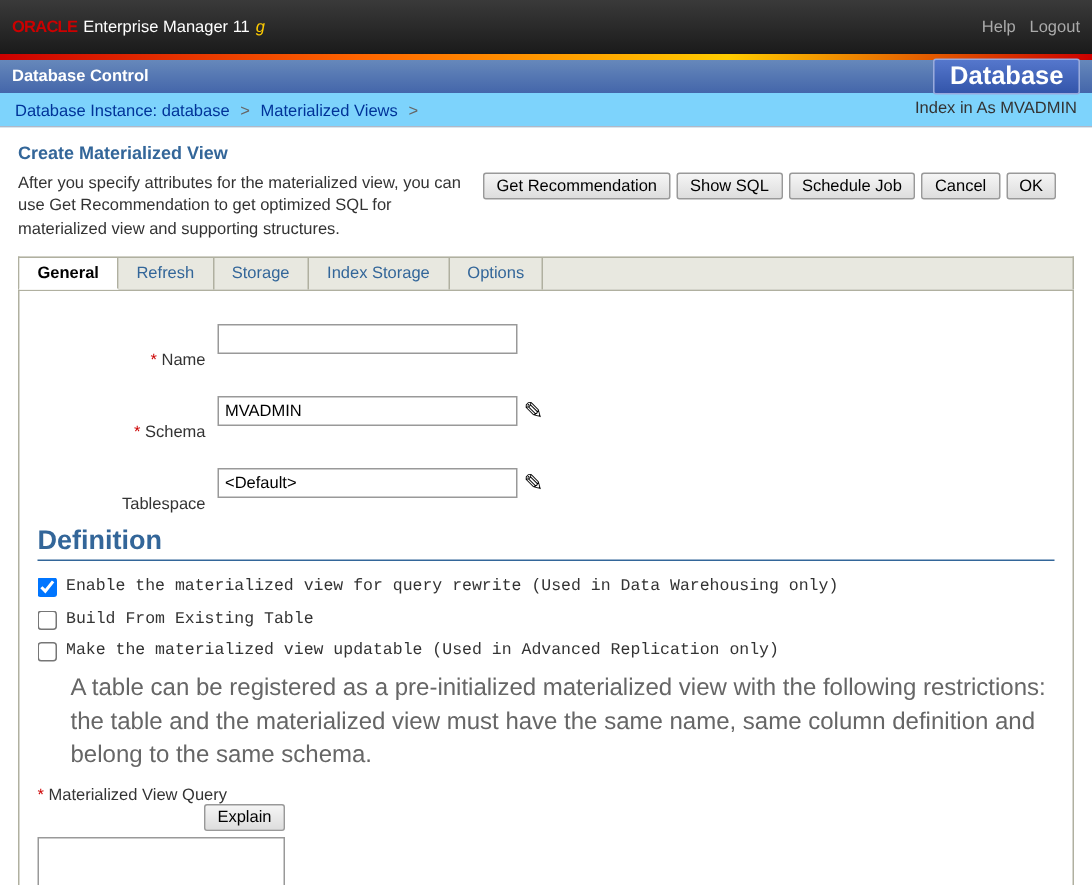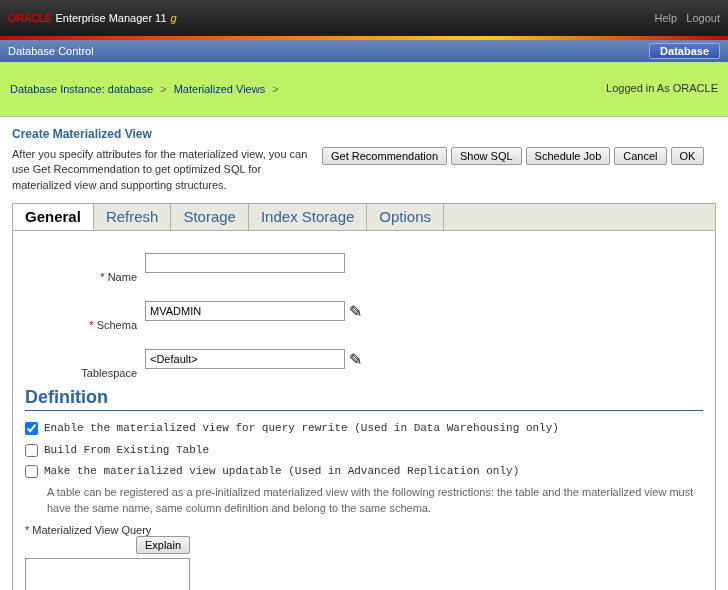--- a/index.html
+++ b/index.html
@@ -9,61 +9,61 @@
     .header { background: linear-gradient(to bottom, #3a3a3a, #1a1a1a); height: 36px; display: flex; align-items: center; justify-content: space-between; padding: 0 8px; }
     .header-left { display: flex; align-items: center; gap: 4px; }
     .oracle-logo { color: #cc0000; font-weight: bold; font-size: 11px; letter-spacing: -0.5px; }
     .oracle-logo span { color: #cc0000; }
     .em-title { color: #fff; font-size: 11px; }
     .em-version { color: #ffcc00; font-size: 11px; font-style: italic; }
     .header-right { display: flex; align-items: center; gap: 10px; }
     .header-links { color: #aaa; font-size: 11px; }
     .header-links a { color: #aaa; text-decoration: none; }
     .db-control-bar { background: linear-gradient(to bottom, #6688bb, #4466aa); padding: 2px 8px 2px 8px; display: flex; align-items: center; justify-content: space-between; height: 22px; }
-    .db-control-label { color: #fff; font-size: 11px; font-weight: normal; }
-    .db-badge { background: linear-gradient(to bottom, #5577cc, #3355aa); border: 1px solid #99aadd; color: #fff; font-size: 11px; font-weight: bold; padding: 1px 10px; border-radius: 2px; }
+    .db-control-label { color: #fff; font-size: 11px; font-weight: bold; }
+    .db-badge { background: linear-gradient(to bottom, #5577cc, #3355aa); border: 1px solid #99aadd; color: #fff; font-size: 17px; font-weight: bold; padding: 1px 10px; border-radius: 2px; }
 
     
-    .breadcrumb-bar { background: #bef264; padding: 20px 10px; border-bottom: 1px solid #b0b8c8; }
+    .breadcrumb-bar { background: #7dd3fc; padding: 4px 10px; border-bottom: 1px solid #b0b8c8; }
     .breadcrumb { font-size: 11px; color: #003399; }
     .breadcrumb a { color: #003399; text-decoration: none; }
     .breadcrumb span { color: #666; margin: 0 4px; }
     .breadcrumb-right { float: right; color: #333; font-size: 11px; }
 
     
     .page-content { background: #fff; margin: 0; padding: 10px 12px; }
     .page-title { font-size: 12px; color: #336699; font-weight: bold; margin-bottom: 6px; }
 
     
     .intro-row { display: flex; align-items: flex-start; justify-content: flex-start; margin-bottom: 10px; }
     .intro-text { font-size: 11px; color: #333; max-width: 310px; line-height: 1.4; }
     .action-buttons { display: flex; gap: 4px; flex-wrap: wrap; justify-content: flex-end; }
     .btn { background: linear-gradient(to bottom, #f5f5f5, #ddd); border: 1px solid #999; font-size: 11px; padding: 2px 8px; cursor: pointer; border-radius: 2px; color: #000; }
 
     
     .tabs-bar { background: #e8e8e0; border: 1px solid #b0b0a0; border-bottom: none; display: flex; }
-    .tab { padding: 4px 12px; font-size: 15px; cursor: pointer; border-right: 1px solid #b0b0a0; color: #336699; text-decoration: none; }
+    .tab { padding: 4px 12px; font-size: 11px; cursor: pointer; border-right: 1px solid #b0b0a0; color: #336699; text-decoration: none; }
     .tab.active { background: #fff; font-weight: bold; color: #000; border-bottom: 1px solid #fff; }
 
     
     .form-area { border: 1px solid #b0b0a0; background: #fff; padding: 12px; }
 
     .form-row { display: flex; align-items: center; margin-bottom: 8px; }
     .form-label { text-align: right; width: 120px; padding-right: 8px; font-size: 11px; color: #333; margin-top: 28px; }
     .required { color: #cc0000; }
     .form-input { border: 1px solid #999; font-size: 11px; padding: 2px 4px; width: 200px; height: 20px; background: #fff; }
     .form-input-with-icon { display: flex; align-items: center; gap: 4px; }
 
     
     .section-title { font-size: 18px; color: #336699; font-weight: bold; border-bottom: 1px solid #336699; margin-bottom: 10px; padding-bottom: 2px; }
     .definition-section { margin-top: 8px; }
     .checkbox-row { display: flex; align-items: flex-start; margin-bottom: 6px; gap: 6px; }
     .checkbox-row input[type=checkbox] { margin-top: 1px; flex-shrink: 0; }
     .checkbox-label { font-size: 11px; color: #333; line-height: 1.4; font-family: Liberation Mono, monospace; }
-    .sub-text { font-size: 11px; color: #666; margin-left: 22px; margin-bottom: 6px; line-height: 1.4; }
+    .sub-text { font-size: 16px; color: #666; margin-left: 22px; margin-bottom: 6px; line-height: 1.4; }
 
     
     .query-row { display: flex; align-items: flex-start; margin-bottom: 6px; flex-direction: column; }
     .query-label { font-size: 11px; color: #333; width: 150px; padding-top: 2px; }
     .query-label .required { color: #cc0000; }
     .query-right { flex: 1; }
     .query-header { display: flex; justify-content: space-between; align-items: center; margin-bottom: 4px; }
     .query-textarea { width: 100%; height: 130px; border: 1px solid #999; font-size: 11px; padding: 4px; resize: none; font-family: monospace; background: #fff; }
 
     
@@ -92,21 +92,21 @@
   <span class="db-badge">Database</span>
 </div>
 
 <div class="breadcrumb-bar">
   <span class="breadcrumb">
     <a href="#">Database Instance: database</a>
     <span>&gt;</span>
     <a href="#">Materialized Views</a>
     <span>&gt;</span>
   </span>
-  <span class="breadcrumb-right">Logged in As ORACLE</span>
+  <span class="breadcrumb-right">Index in As MVADMIN</span>
 </div>
 
 <div class="page-content">
   <div class="page-title">Create Materialized View</div>
 
   <div class="intro-row">
     <div class="intro-text">After you specify attributes for the materialized view, you can use Get Recommendation to get optimized SQL for materialized view and supporting structures.</div>
     <div class="action-buttons">
       <button class="btn">Get Recommendation</button>
       <button class="btn">Show SQL</button>

